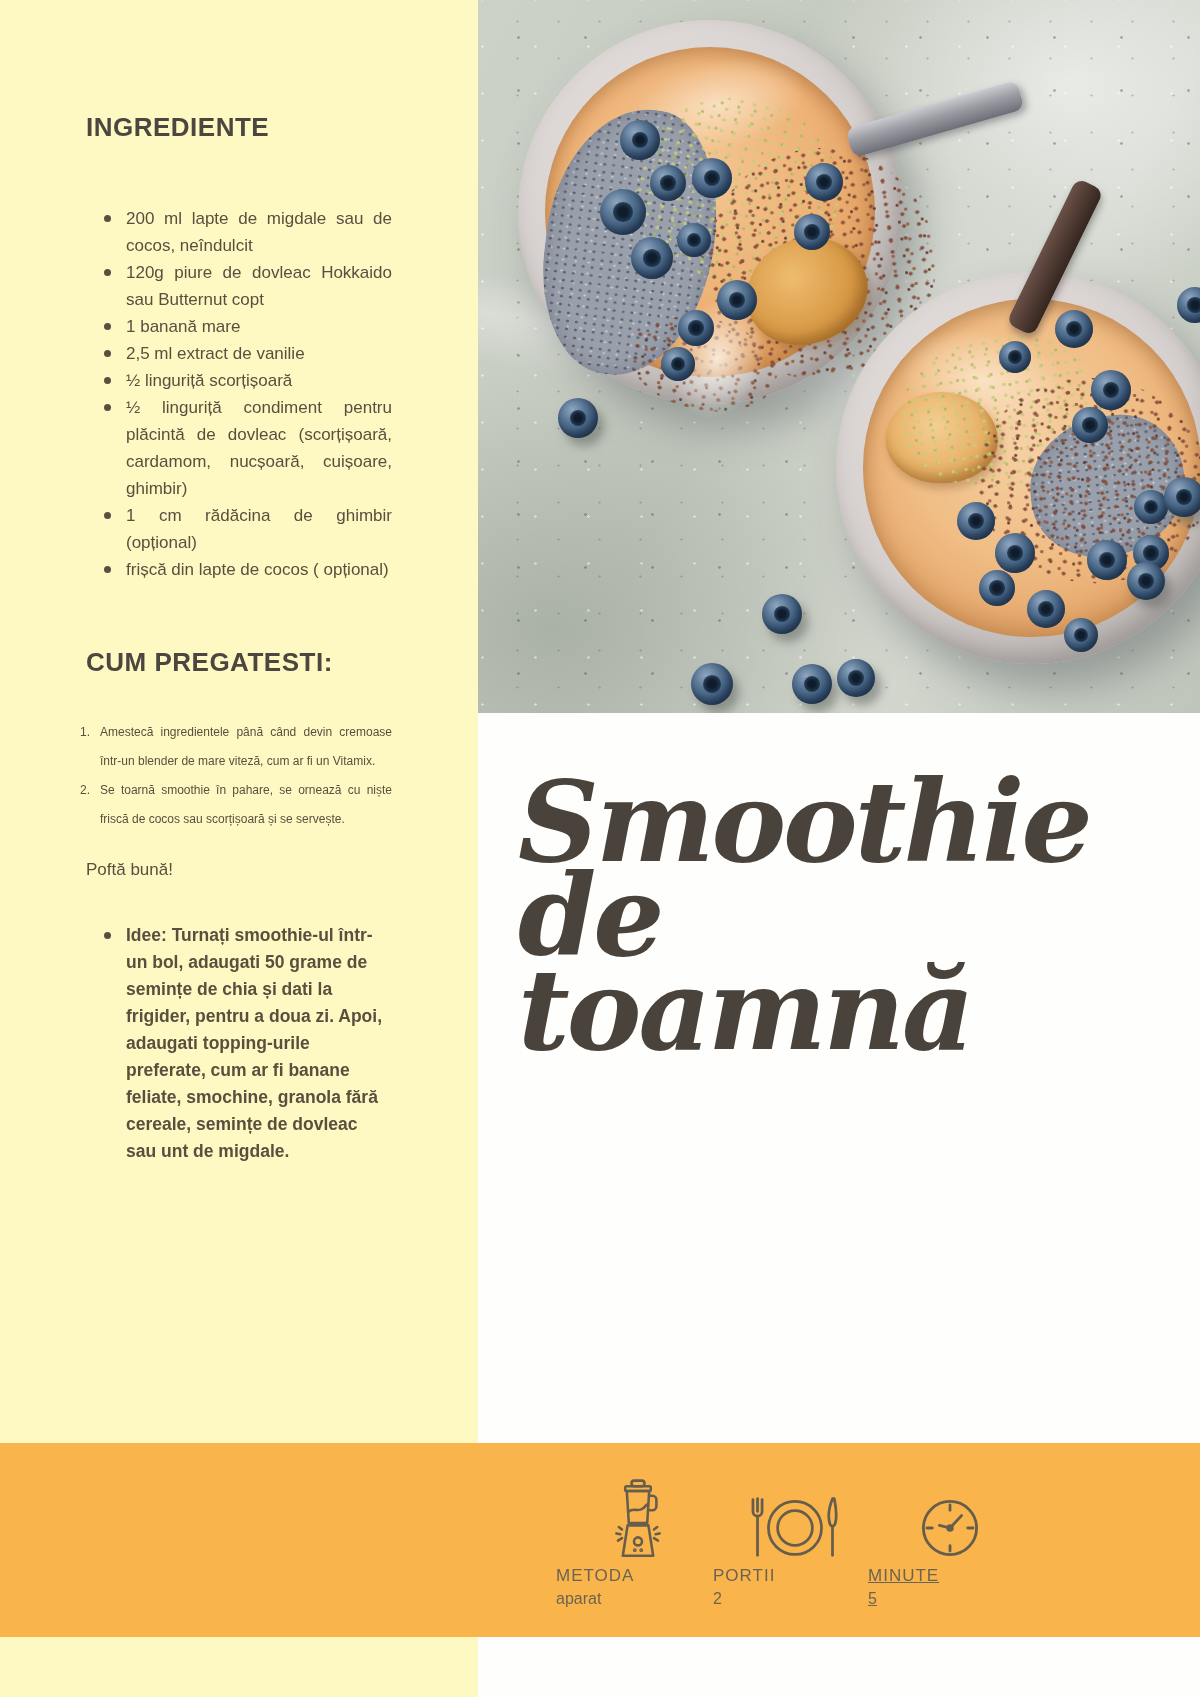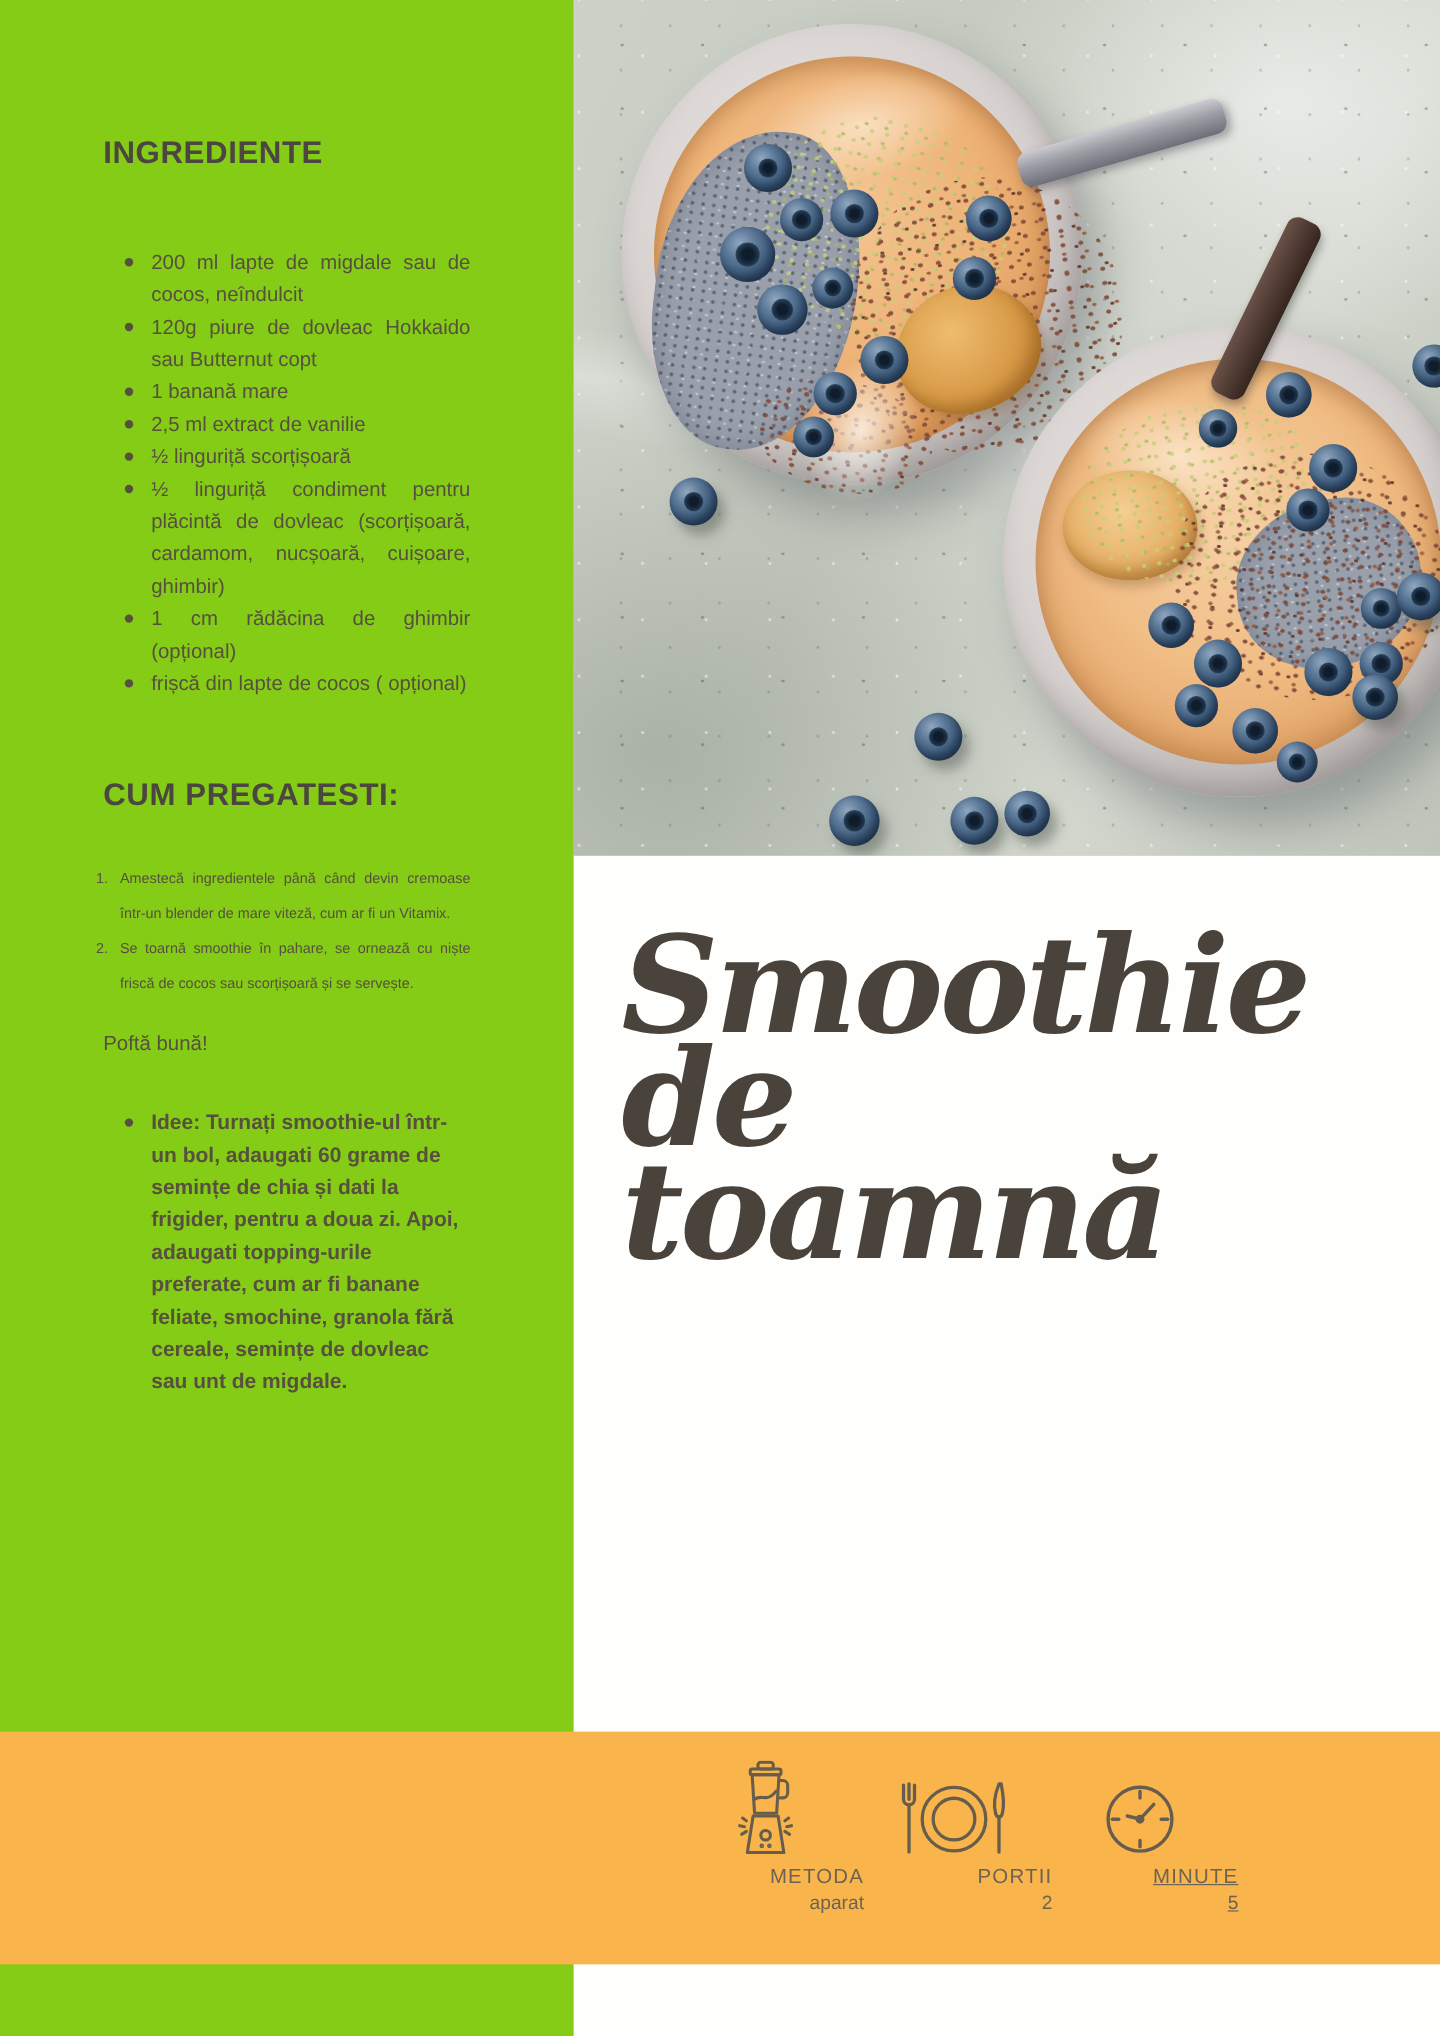--- a/index.html
+++ b/index.html
@@ -6,21 +6,21 @@
   html,body { background:#e8e8e8; }
   .page {
     position:relative; width:1200px; height:1697px; margin:0 auto;
     background:#fefefd; overflow:hidden;
     font-family:"Liberation Sans", sans-serif;
   }
 
   
   .sidebar {
     position:absolute; left:0; top:0; width:478px; height:1697px;
-    background:#84cc16; color:#57503F; z-index:1;
+    background:#fef9c3; color:#57503F; z-index:1;
   }
   .sidebar-inner { padding:112px 86px 0 86px; }
   .side-heading {
     font-size:26px; font-weight:bold; color:#4B4740; letter-spacing:.5px;
   }
   .heading-method { margin-top:64px; }
   ul.ing { list-style:none; margin:62px 0 0 18px; }
   ul.ing li {
     position:relative; padding-left:22px; font-size:17px; line-height:27px;
     text-align:justify;
@@ -152,21 +152,21 @@
     position:absolute; left:518px; top:775px; z-index:2;
     font-family:"DejaVu Serif", serif; font-style:italic; font-weight:bold;
     font-size:112px; line-height:94px; letter-spacing:-3px; color:#4A433C;
   }
 
   
   .band {
     position:absolute; left:0; top:1443px; width:1200px; height:194px;
     background:#F9B54C; z-index:2;
   }
-  .stat { position:absolute; top:22px; width:164px; text-align:right; color:#6D6352; }
+  .stat { position:absolute; top:34px; width:164px; text-align:left; color:#6D6352; }
   .stat-method { left:556px; }
   .stat-portions { left:713px; }
   .stat-minutes { left:868px;text-decoration:underline; }
   .stat-icon { height:82px; display:flex; align-items:flex-end; justify-content:center; }
   .stat-icon svg { display:block; }
   .stat-label { margin-top:7px; font-size:17px; letter-spacing:1px; }
   .stat-value { margin-top:4px; font-size:16px; }
 </style>
 </head>
 <body>
@@ -186,21 +186,21 @@
         <li>1 cm rădăcina de ghimbir (opțional)</li>
         <li>frișcă din lapte de cocos ( opțional)</li>
       </ul>
       <h2 class="side-heading heading-method">CUM PREGATESTI:</h2>
       <ol class="steps">
         <li>Amestecă ingredientele până când devin cremoase într-un blender de mare viteză, cum ar fi un Vitamix.</li>
         <li>Se toarnă smoothie în pahare, se ornează cu niște friscă de cocos sau scorțișoară și se servește.</li>
       </ol>
       <p class="bon">Poftă bună!</p>
       <ul class="tip">
-        <li>Idee: Turnați smoothie-ul într-un bol, adaugati 60 grame de semințe de chia și dati la frigider, pentru a doua zi. Apoi, adaugati topping-urile preferate, cum ar fi banane feliate, smochine, granola fără cereale, semințe de dovleac sau unt de migdale.</li>
+        <li>Idee: Turnați smoothie-ul într-un bol, adaugati 50 grame de semințe de chia și dati la frigider, pentru a doua zi. Apoi, adaugati topping-urile preferate, cum ar fi banane feliate, smochine, granola fără cereale, semințe de dovleac sau unt de migdale.</li>
       </ul>
     </div>
   </aside>
 
   <div class="photo">
     <div class="speckles"></div>
     <div class="streak"></div>
 
     <div class="bowl" style="left:40px;top:20px;width:384px;height:384px;">
       <div class="rim"></div>

